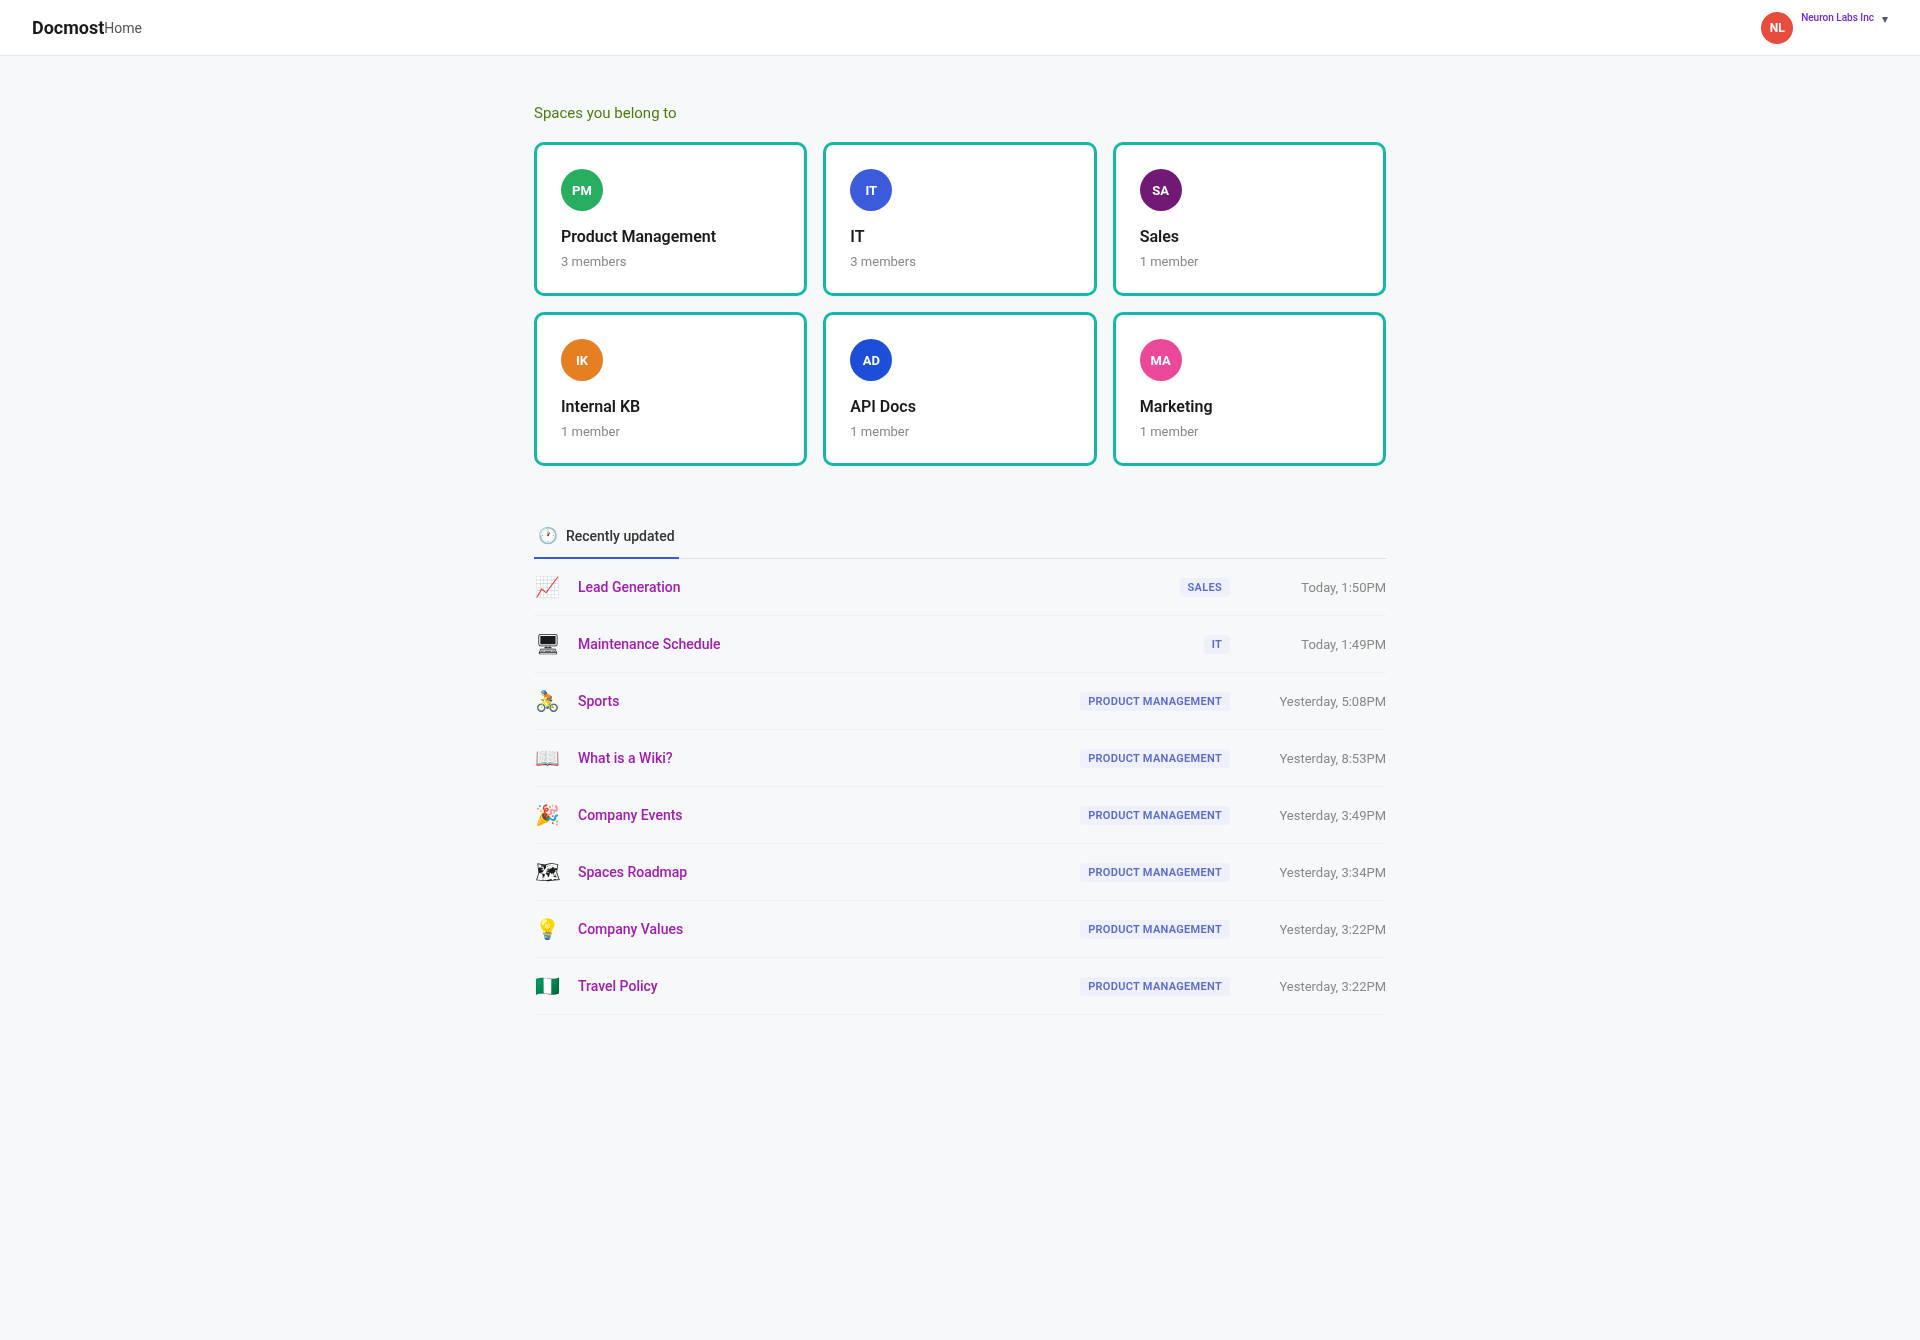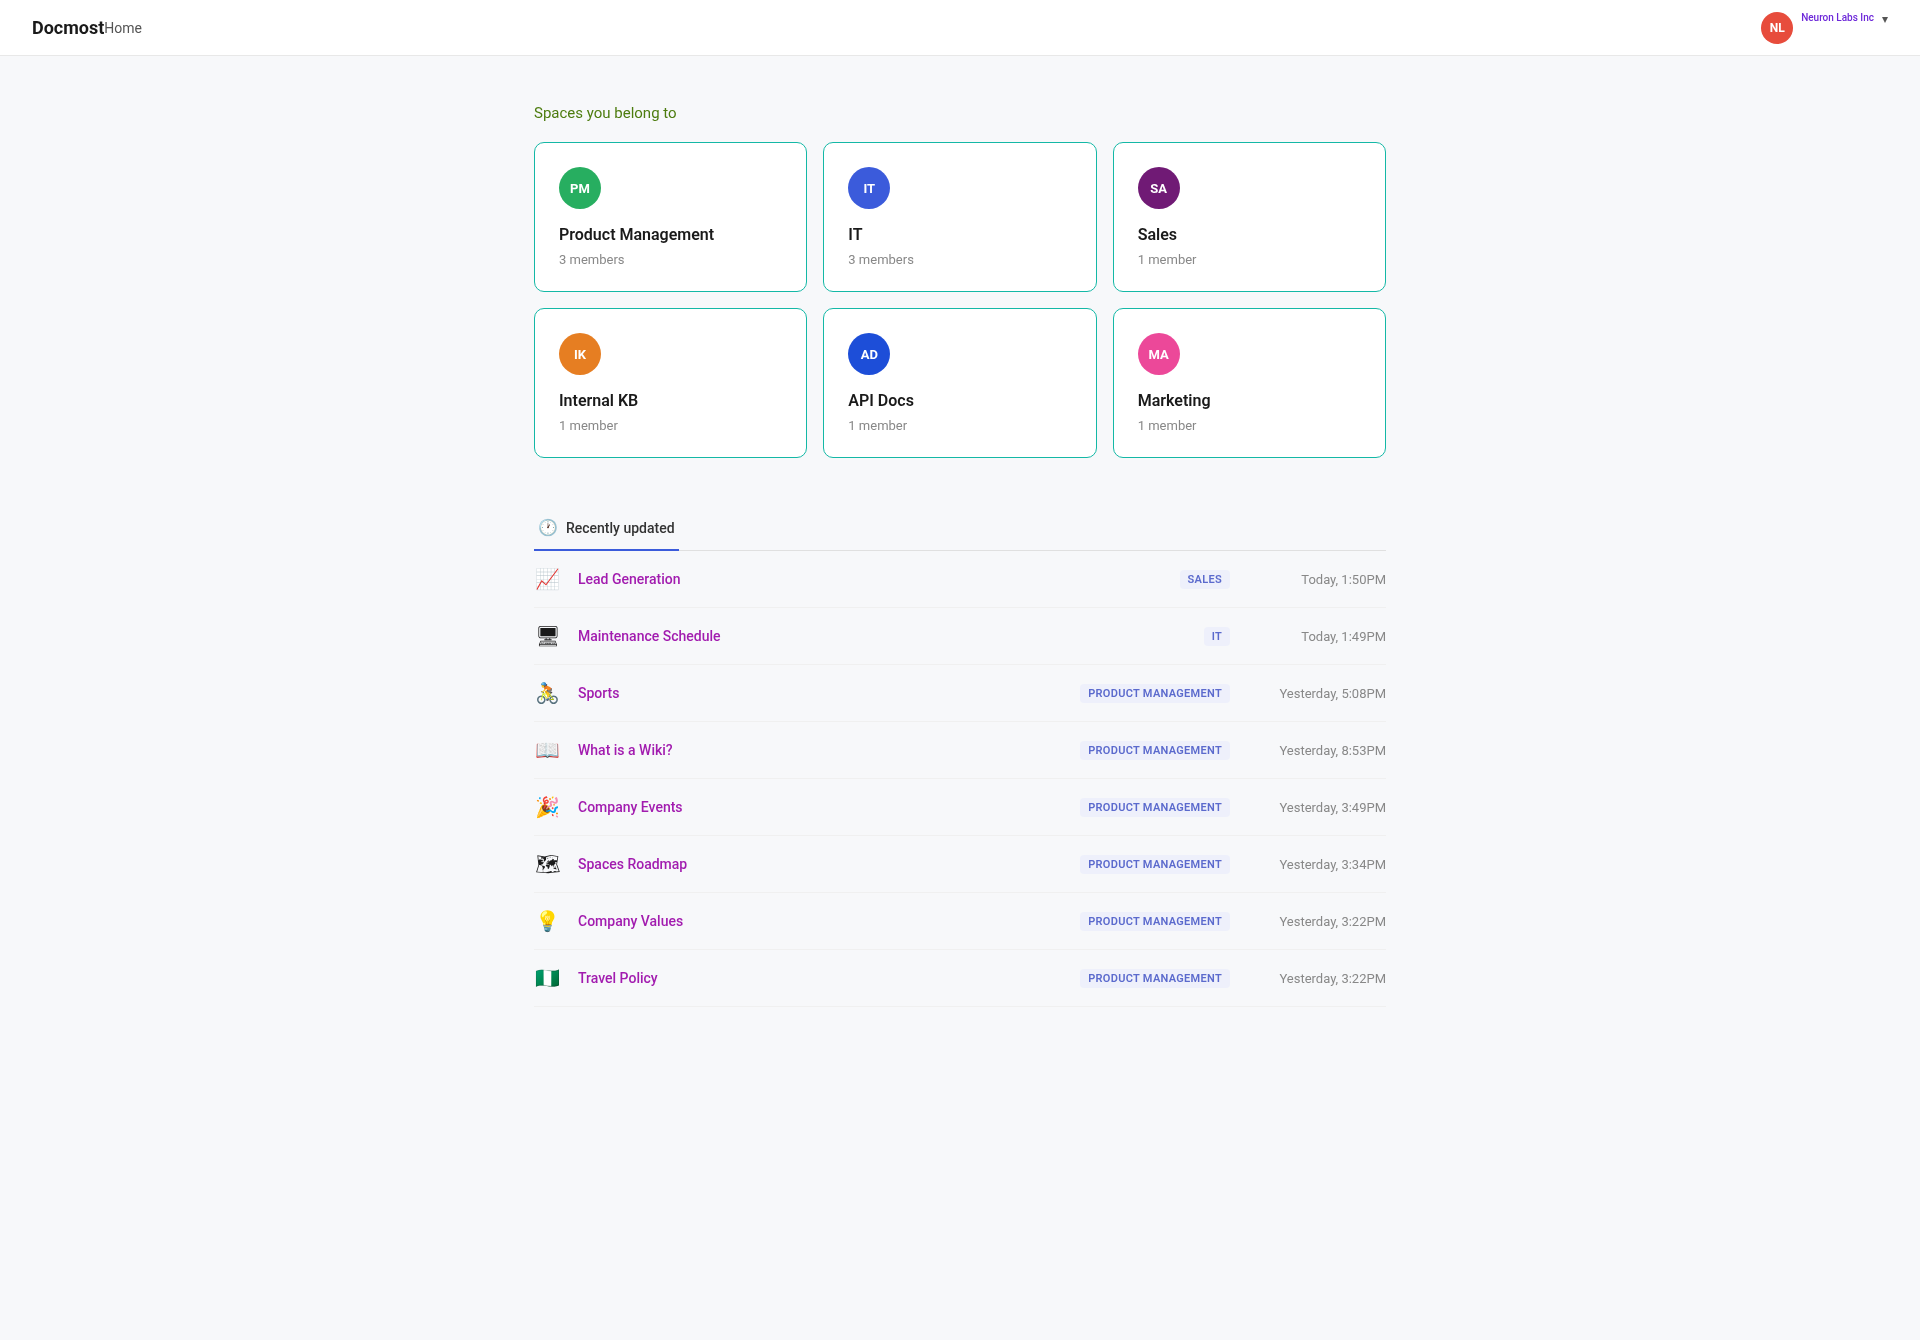--- a/index.html
+++ b/index.html
@@ -76,21 +76,21 @@
       font-weight: 400;
     }
     .spaces-grid {
       display: grid;
       grid-template-columns: repeat(3, 1fr);
       gap: 16px;
       margin-bottom: 48px;
     }
     .space-card {
       background: #fff;
-      border: 1px solid #14b8a6;
+      border: 3px solid #14b8a6;
       border-radius: 10px;
       padding: 24px;
       cursor: pointer;
       transition: box-shadow 0.15s;
     }
     .space-icon {
       width: 42px;
       height: 42px;
       border-radius: 50%;
       color: #fff;

